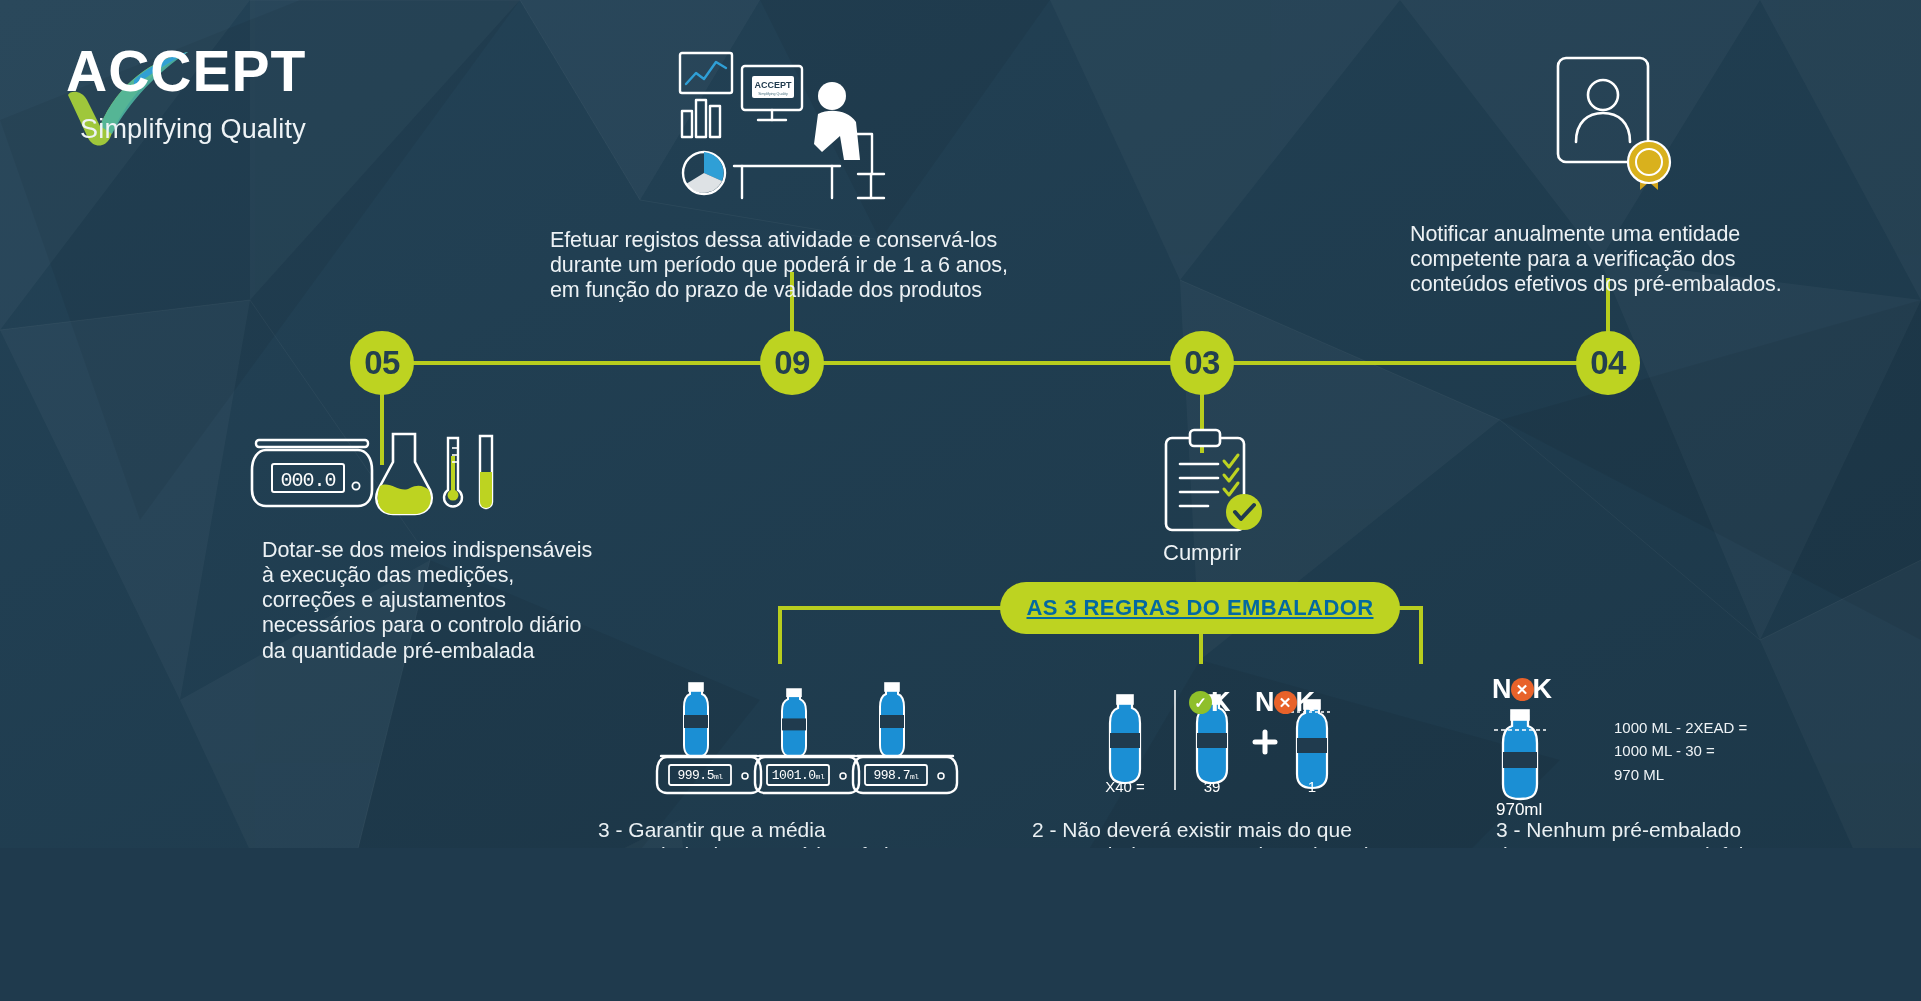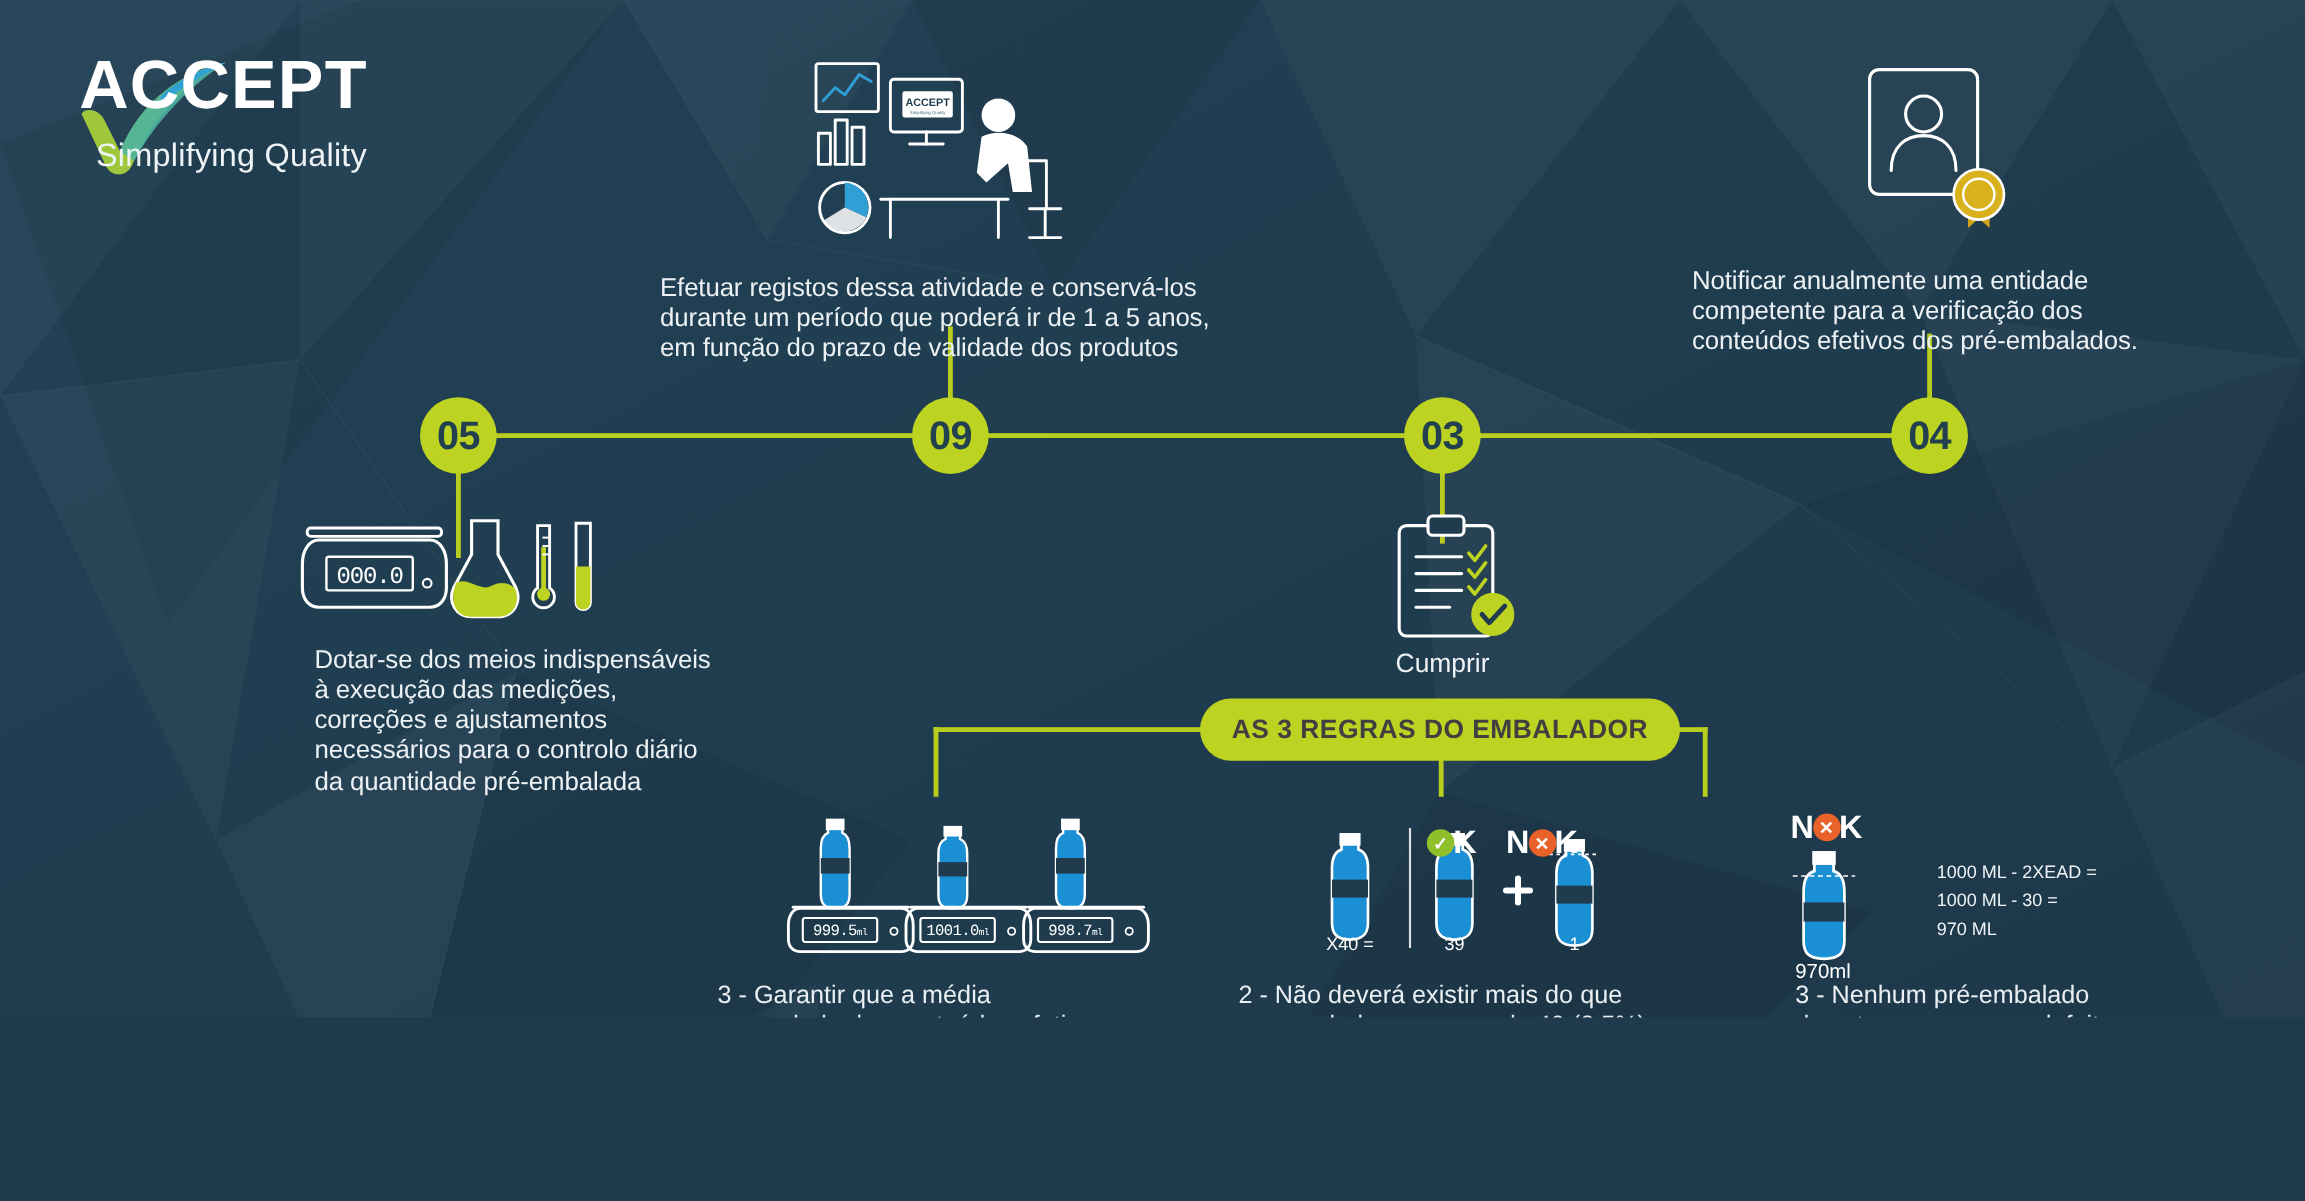--- a/index.html
+++ b/index.html
@@ -62,26 +62,27 @@
     position: absolute;
     color: #eef3f6;
     font-size: 22px;
   }
 
   
   .banner {
     position: absolute;
     background: #bdd321;
     border-radius: 26px;
-    color: #404040;
+    color: #0369a1;
     font-size: 22px;
     font-weight: bold;
     letter-spacing: 0.4px;
     display: flex; align-items: center; justify-content: center;
     z-index: 3;
+    text-decoration: underline;
   }
   .bracket { position: absolute; background: #b8cd1e; }
 
   
   .lbl { position: absolute; color: #ffffff; }
   .calc {
     position: absolute;
     color: #eef3f6;
     font-size: 15px;
     line-height: 1.55;
@@ -228,21 +229,21 @@
   <div class="tl-stub" style="left:790px;top:272px;height:60px;"></div>
   <div class="tl-stub" style="left:1200px;top:393px;height:60px;"></div>
   <div class="tl-stub" style="left:1606px;top:278px;height:56px;"></div>
 
   <div class="node" style="left:350px;top:331px;">05</div>
   <div class="node" style="left:760px;top:331px;">09</div>
   <div class="node" style="left:1170px;top:331px;">03</div>
   <div class="node" style="left:1576px;top:331px;">04</div>
 
   <div class="txt" style="left:550px;top:228px;width:520px;">Efetuar registos dessa atividade e conservá-los
-durante um período que poderá ir de 1 a 5 anos,
+durante um período que poderá ir de 1 a 6 anos,
 em função do prazo de validade dos produtos</div>
 
   <div class="txt" style="left:262px;top:538px;width:400px;">Dotar-se dos meios indispensáveis
 à execução das medições,
 correções e ajustamentos
 necessários para o controlo diário
 da quantidade pré-embalada</div>
 
   <div class="txt" style="left:1410px;top:222px;width:440px;">Notificar anualmente uma entidade
 competente para a verificação dos

